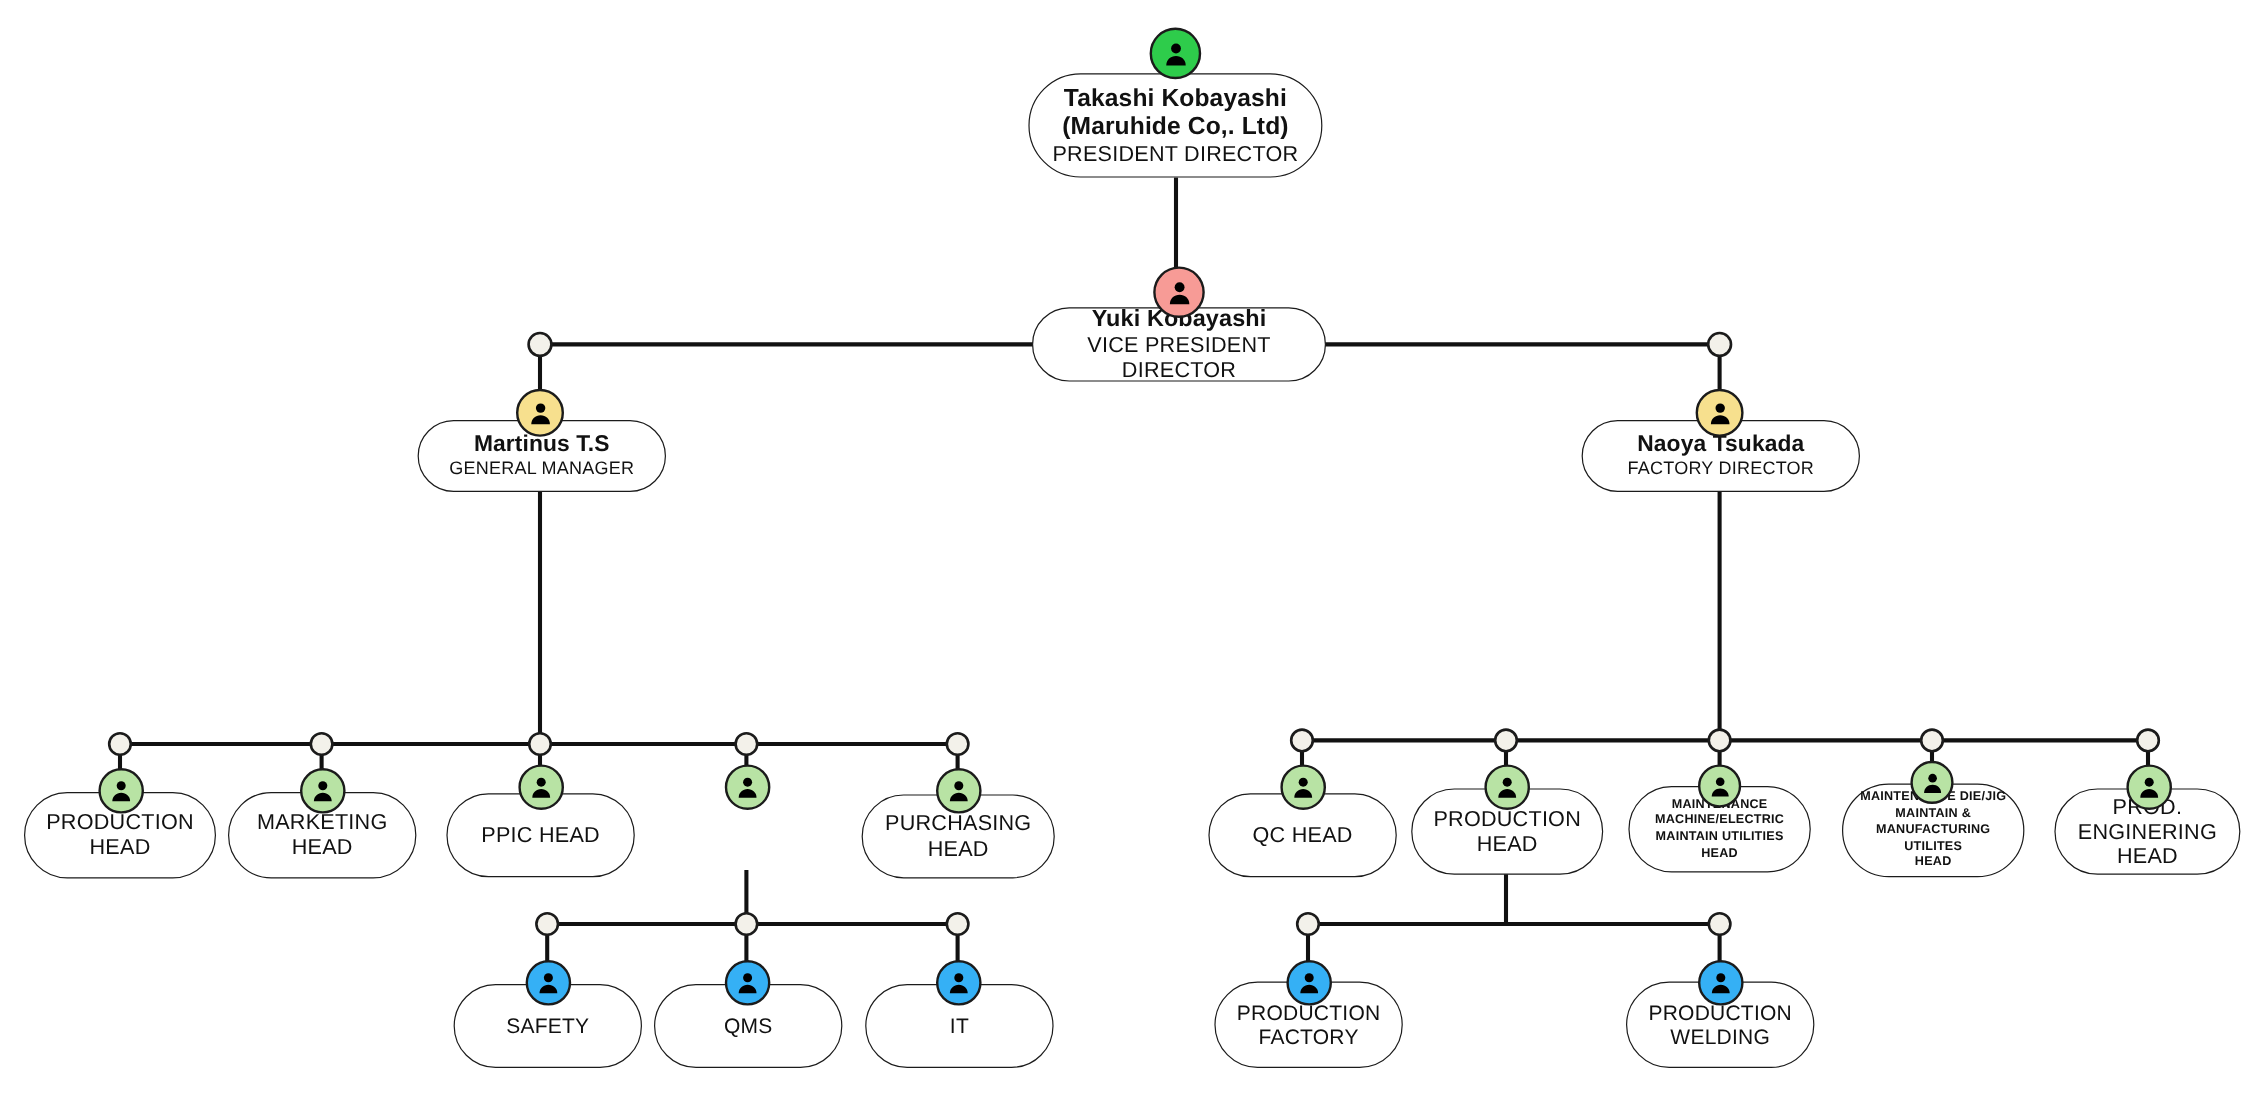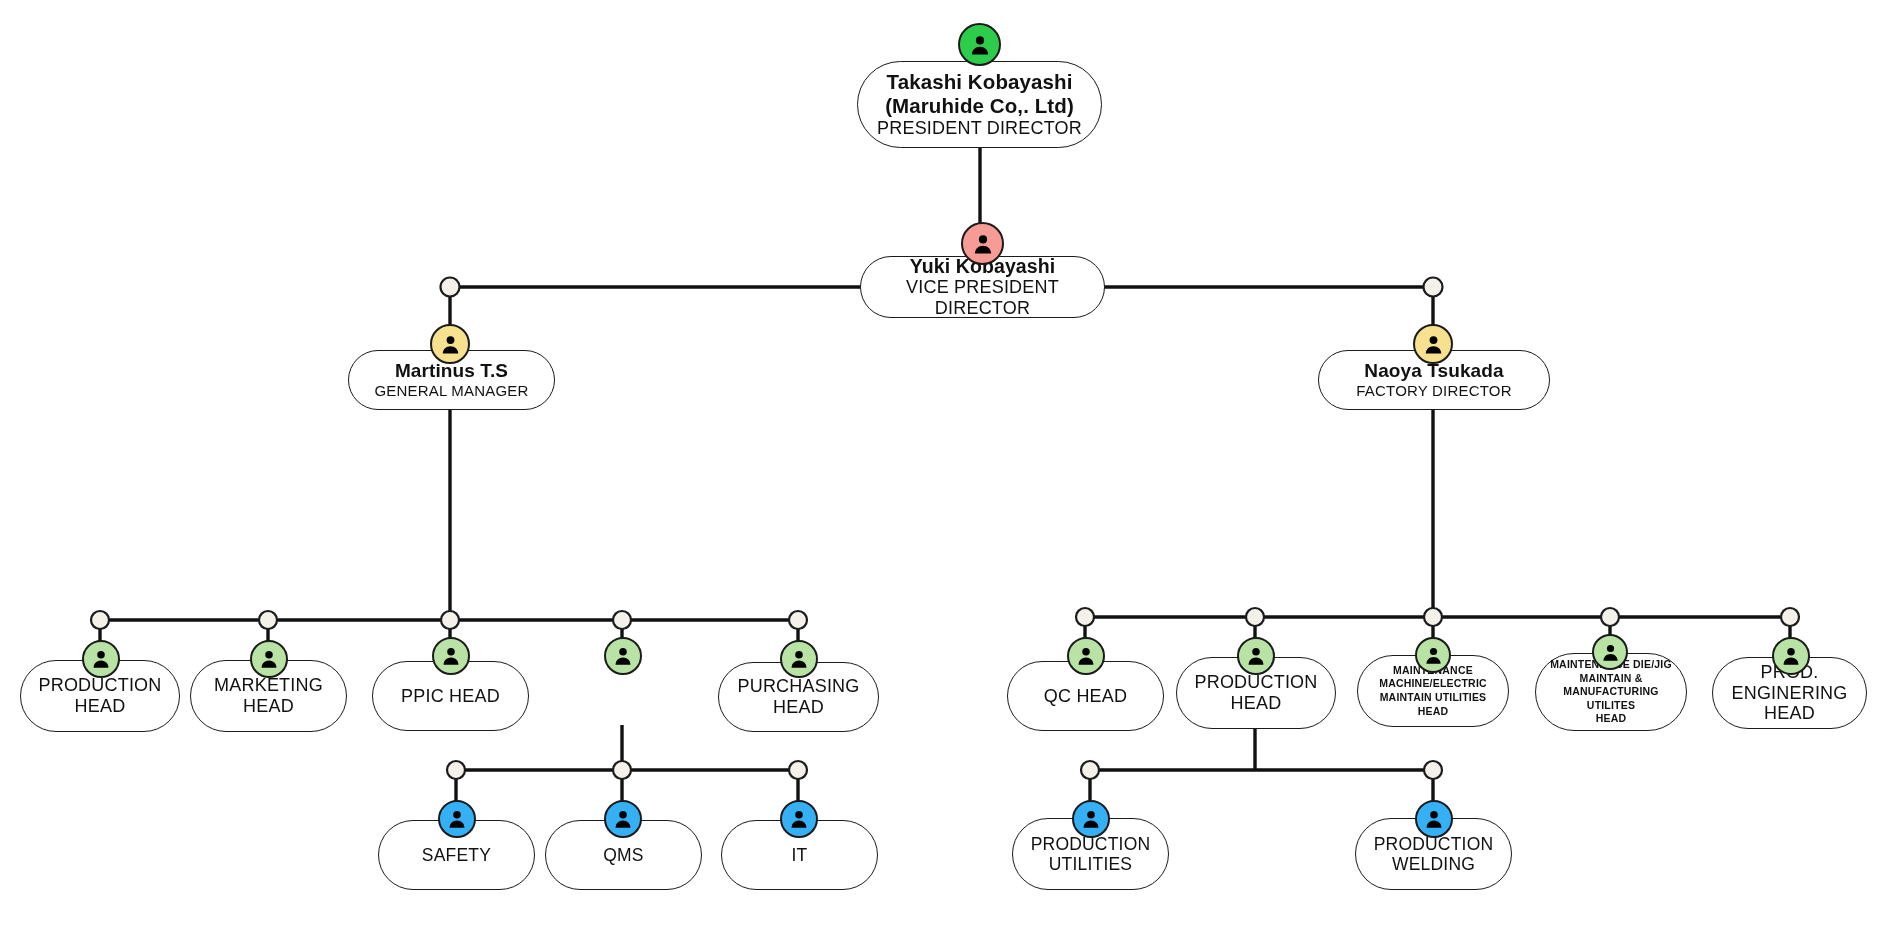--- a/index.html
+++ b/index.html
@@ -324,21 +324,21 @@
     </div>
     <div class="avatar" style="left:1772px; top:637px; width:38px; height:38px; background:#b8e3a4;">
       <svg width="22" height="22" viewBox="0 0 24 24">
         <circle cx="12" cy="7.4" r="4.1" fill="#000"></circle>
         <path d="M3.9 21.5c0-4.6 3.6-7.8 8.1-7.8s8.1 3.2 8.1 7.8z" fill="#000"></path>
       </svg>
     </div>
 
     <div class="org-node n-sub" style="left:1012px; top:818px; width:157px; height:72px;">
       <div class="tt">PRODUCTION</div>
-      <div class="tt">UTILITIES</div>
+      <div class="tt">FACTORY</div>
     </div>
     <div class="avatar" style="left:1072px; top:800px; width:38px; height:38px; background:#35b0f5;">
       <svg width="22" height="22" viewBox="0 0 24 24">
         <circle cx="12" cy="7.4" r="4.1" fill="#000"></circle>
         <path d="M3.9 21.5c0-4.6 3.6-7.8 8.1-7.8s8.1 3.2 8.1 7.8z" fill="#000"></path>
       </svg>
     </div>
 
     <div class="org-node n-sub" style="left:1355px; top:818px; width:157px; height:72px;">
       <div class="tt">PRODUCTION</div>

